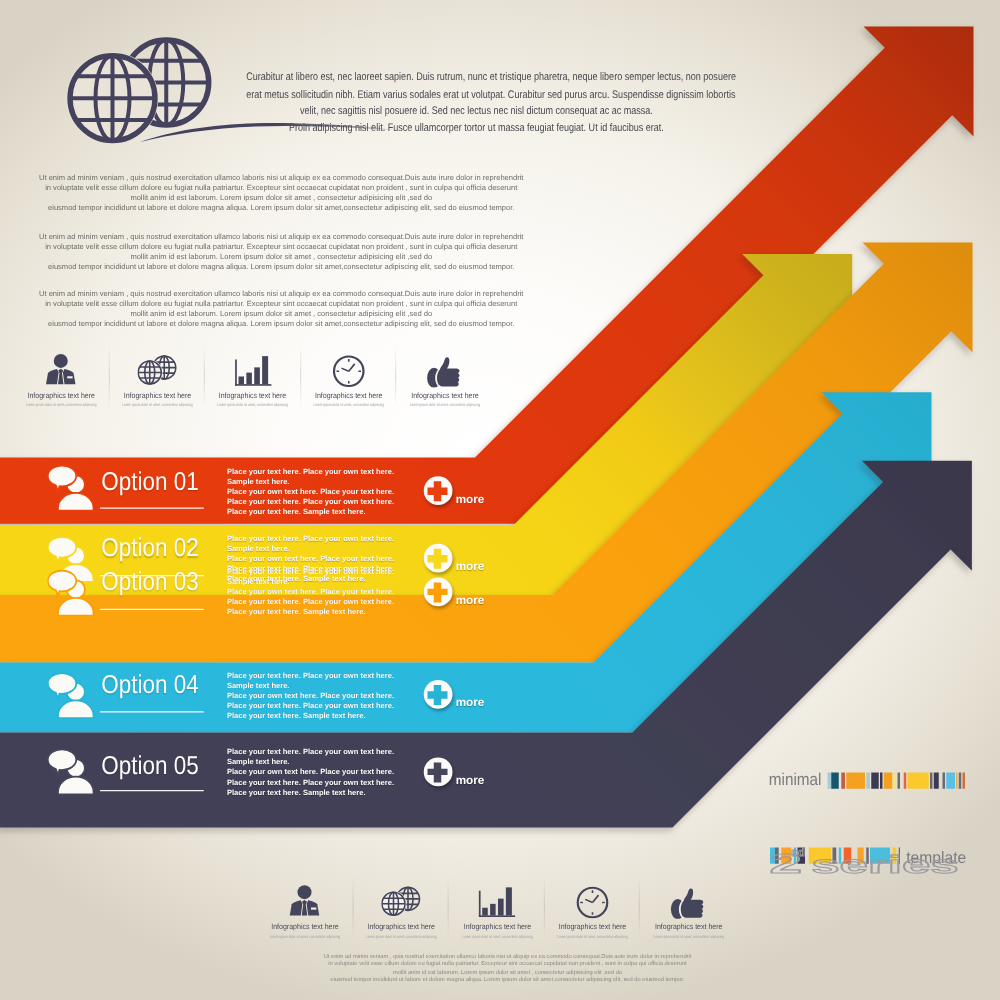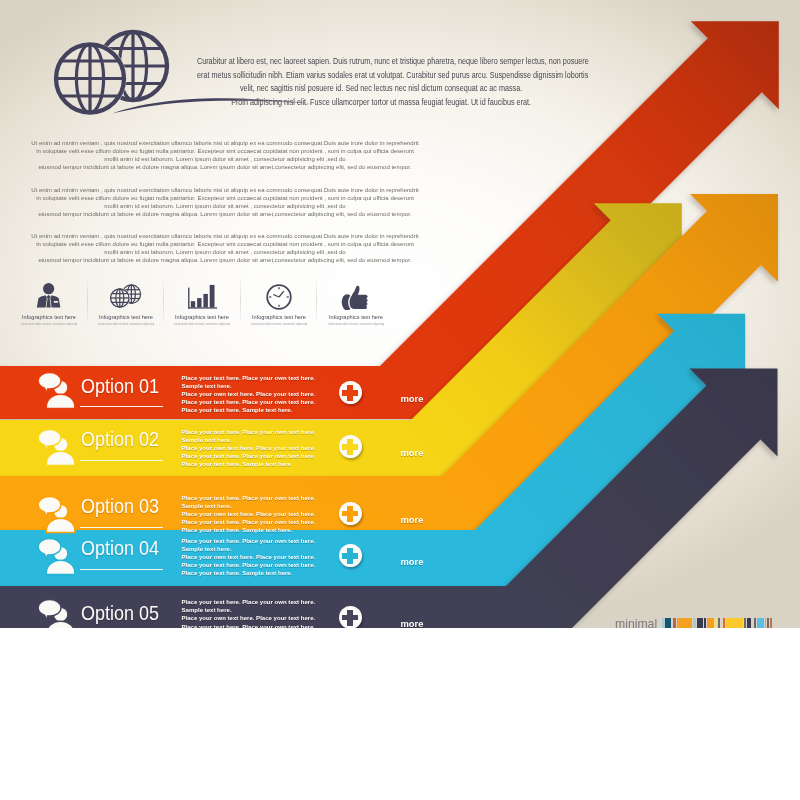--- a/index.html
+++ b/index.html
@@ -1,18 +1,18 @@
 <!DOCTYPE html>
 <html><head>
 <meta charset="utf-8">
 <style>
   html,body{margin:0;padding:0;background:#fff;}
   body{width:800px;height:800px;overflow:hidden;font-family:"Liberation Sans",sans-serif;
        -webkit-font-smoothing:antialiased;}
-  #page{position:relative;width:800px;height:628px;
+  #page{position:relative;width:800px;height:800px;
     background:radial-gradient(ellipse 66% 56% at 48% 46%, #ffffff 0%, #fdfcfa 30%, #f5f2ea 60%, #e6e0d3 85%, #d9d3c5 100%);
     overflow:hidden;}
   svg.layer{position:absolute;left:0;top:0;width:800px;height:800px;pointer-events:none;}
 
   
   #globe-logo{position:absolute;left:27px;top:20px;width:180px;height:120px;}
   #swoosh{position:absolute;left:110px;top:96px;width:215px;height:20px;}
   #header-para{position:absolute;left:197px;top:55px;width:449px;
      font-size:8.8px;line-height:13.6px;color:#46464e;text-align:center;white-space:nowrap;
      transform:scaleX(0.820);transform-origin:0 0;}
@@ -41,21 +41,21 @@
   .row{position:absolute;left:0;}
   .row .rowtext{position:absolute;left:181.5px;width:180px;white-space:nowrap;
       font-size:6.05px;line-height:8.05px;color:#fdfcfa;font-weight:bold;
       text-shadow:0 .5px .6px rgba(0,0,0,.25);}
   .row .opt{position:absolute;left:81px;font-size:20.6px;color:#fdfbf8;font-weight:400;
       letter-spacing:0px;text-shadow:0 1px 1.3px rgba(0,0,0,.22);line-height:21px;white-space:nowrap;
       transform:scaleX(0.873);transform-origin:0 50%;}
   .row .optline{position:absolute;left:80px;height:1.15px;width:82.5px;background:rgba(255,252,248,.95);}
   .row .personicon{position:absolute;left:38px;width:46px;height:40px;color:var(--oc);}
   .row .personicon svg{display:block;width:46px;height:40px;}
-  .row .morebtn{position:absolute;left:338.5px;display:flex;align-items:flex-end;gap:36px;}
+  .row .morebtn{position:absolute;left:338.5px;display:flex;align-items:flex-end;}
   .row .morecircle{width:23px;height:23px;border-radius:50%;background:#fbfaf8;position:relative;flex:0 0 auto;
       box-shadow:1px 2px 2.6px rgba(0,0,0,.30);}
   .row .morecircle:before{content:"";position:absolute;left:3.5px;top:9.1px;width:16px;height:5.6px;background:var(--oc);}
   .row .morecircle:after{content:"";position:absolute;left:8.7px;top:4px;width:5.6px;height:16px;background:var(--oc);}
   .row .moretxt{font-size:9.4px;color:#fff;font-weight:bold;margin-left:3px;align-self:flex-end;margin-bottom:0px;line-height:10px;
       text-shadow:0 .6px .8px rgba(0,0,0,.3);}
 
   
   #logo{position:absolute;left:615px;top:612px;width:180px;height:100px;}
   #logo>div{position:absolute;left:0;}
@@ -438,21 +438,21 @@
           <div>Sample text here.</div>
           <div>Place your own text here. Place your text here.</div>
           <div>Place your text here. Place your own text here.</div>
           <div>Place your text here. Sample text here.</div>
         </div>
         <div class="morebtn" style="top:15px">
           <span class="morecircle"></span>
           <span class="moretxt">more</span>
         </div>
       </div>
-      <div class="row" style="top:488px;height:54px;width:420px;--oc:#fb9f03">
+      <div class="row" style="top:448px;height:54px;width:420px;--oc:#fb9f03">
         <div class="personicon" style="top:5.8px">
           <svg viewBox="0 0 46 40" width="46" height="40">
             <g fill="#fcfaf7" stroke="currentColor" stroke-width="1.4" stroke-linejoin="round">
               <circle cx="22.6" cy="17.5" r="7.3"></circle>
               <path d="M22.6 24.3 C30.4 24.3 36.8 29.7 36.8 36.4 L36.8 38.5 L8.4 38.5 L8.4 36.4 C8.4 29.7 14.8 24.3 22.6 24.3 Z"></path>
               <path d="M11.6 2.5 C17.9 2.5 23.0 6.2 23.0 10.75 C23.0 15.3 17.9 19.0 11.6 19.0 C10.9 19.0 10.2 18.96 9.5 18.87 L8.6 23.3 L6.7 18.2 C2.9 16.8 0.2 14.05 0.2 10.75 C0.2 6.2 5.3 2.5 11.6 2.5 Z"></path>
             </g>
           </svg>
         </div>
         <div class="opt" style="top:7.199999999999977px">Option 03</div>

